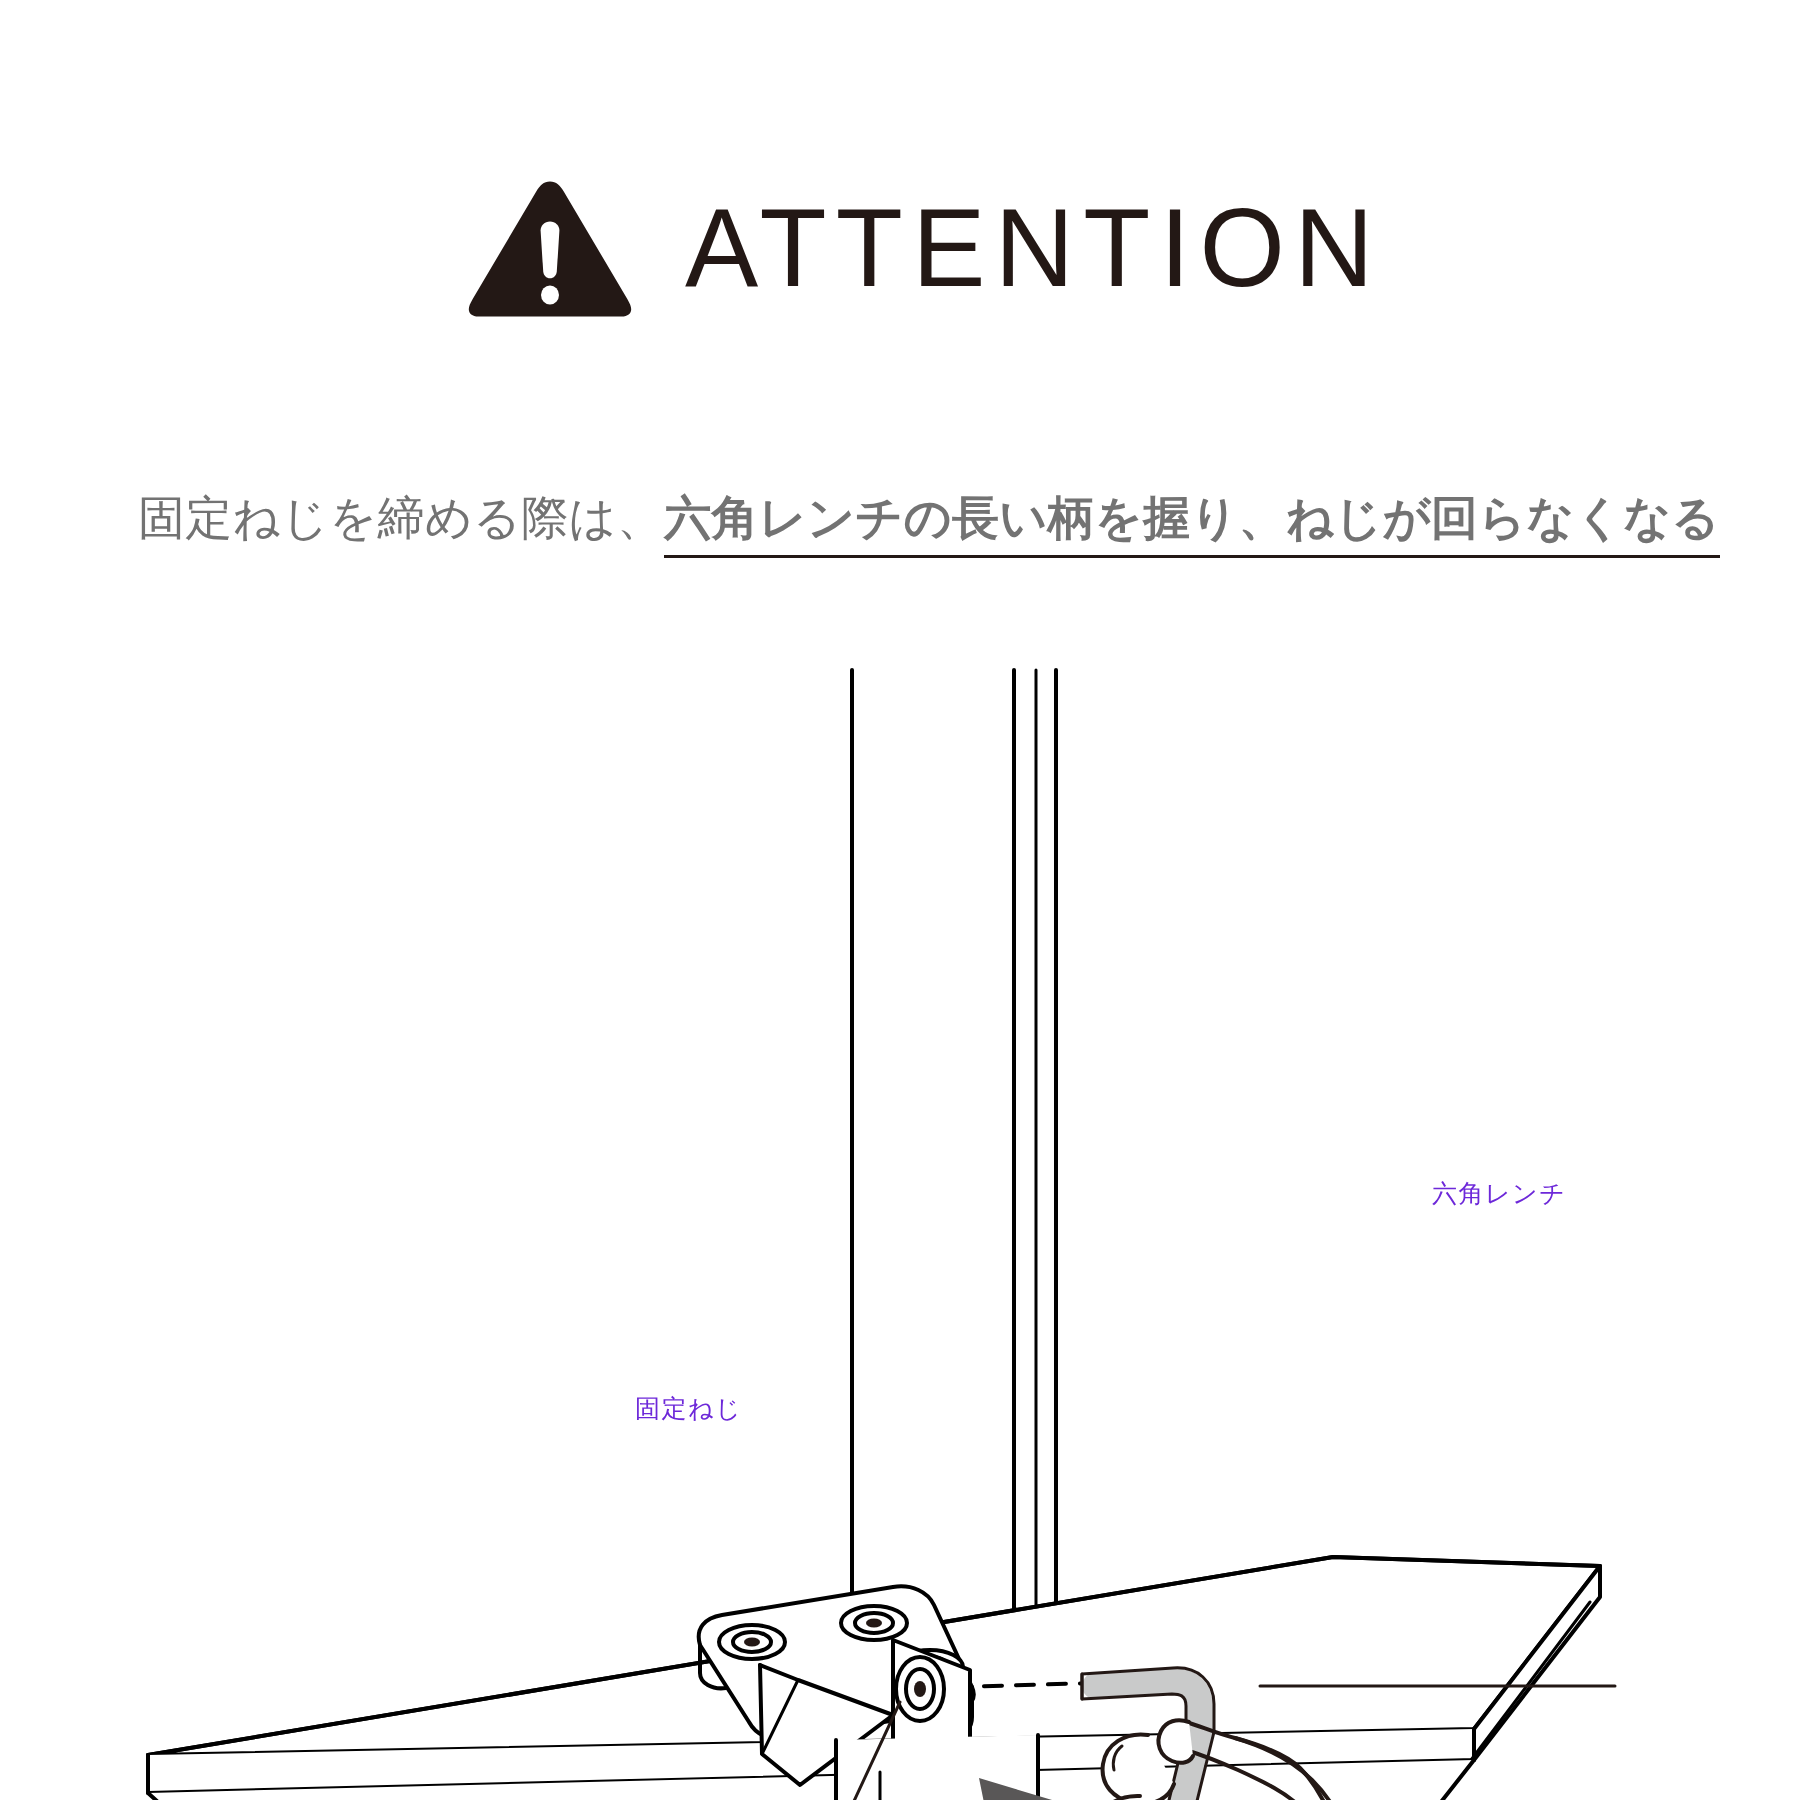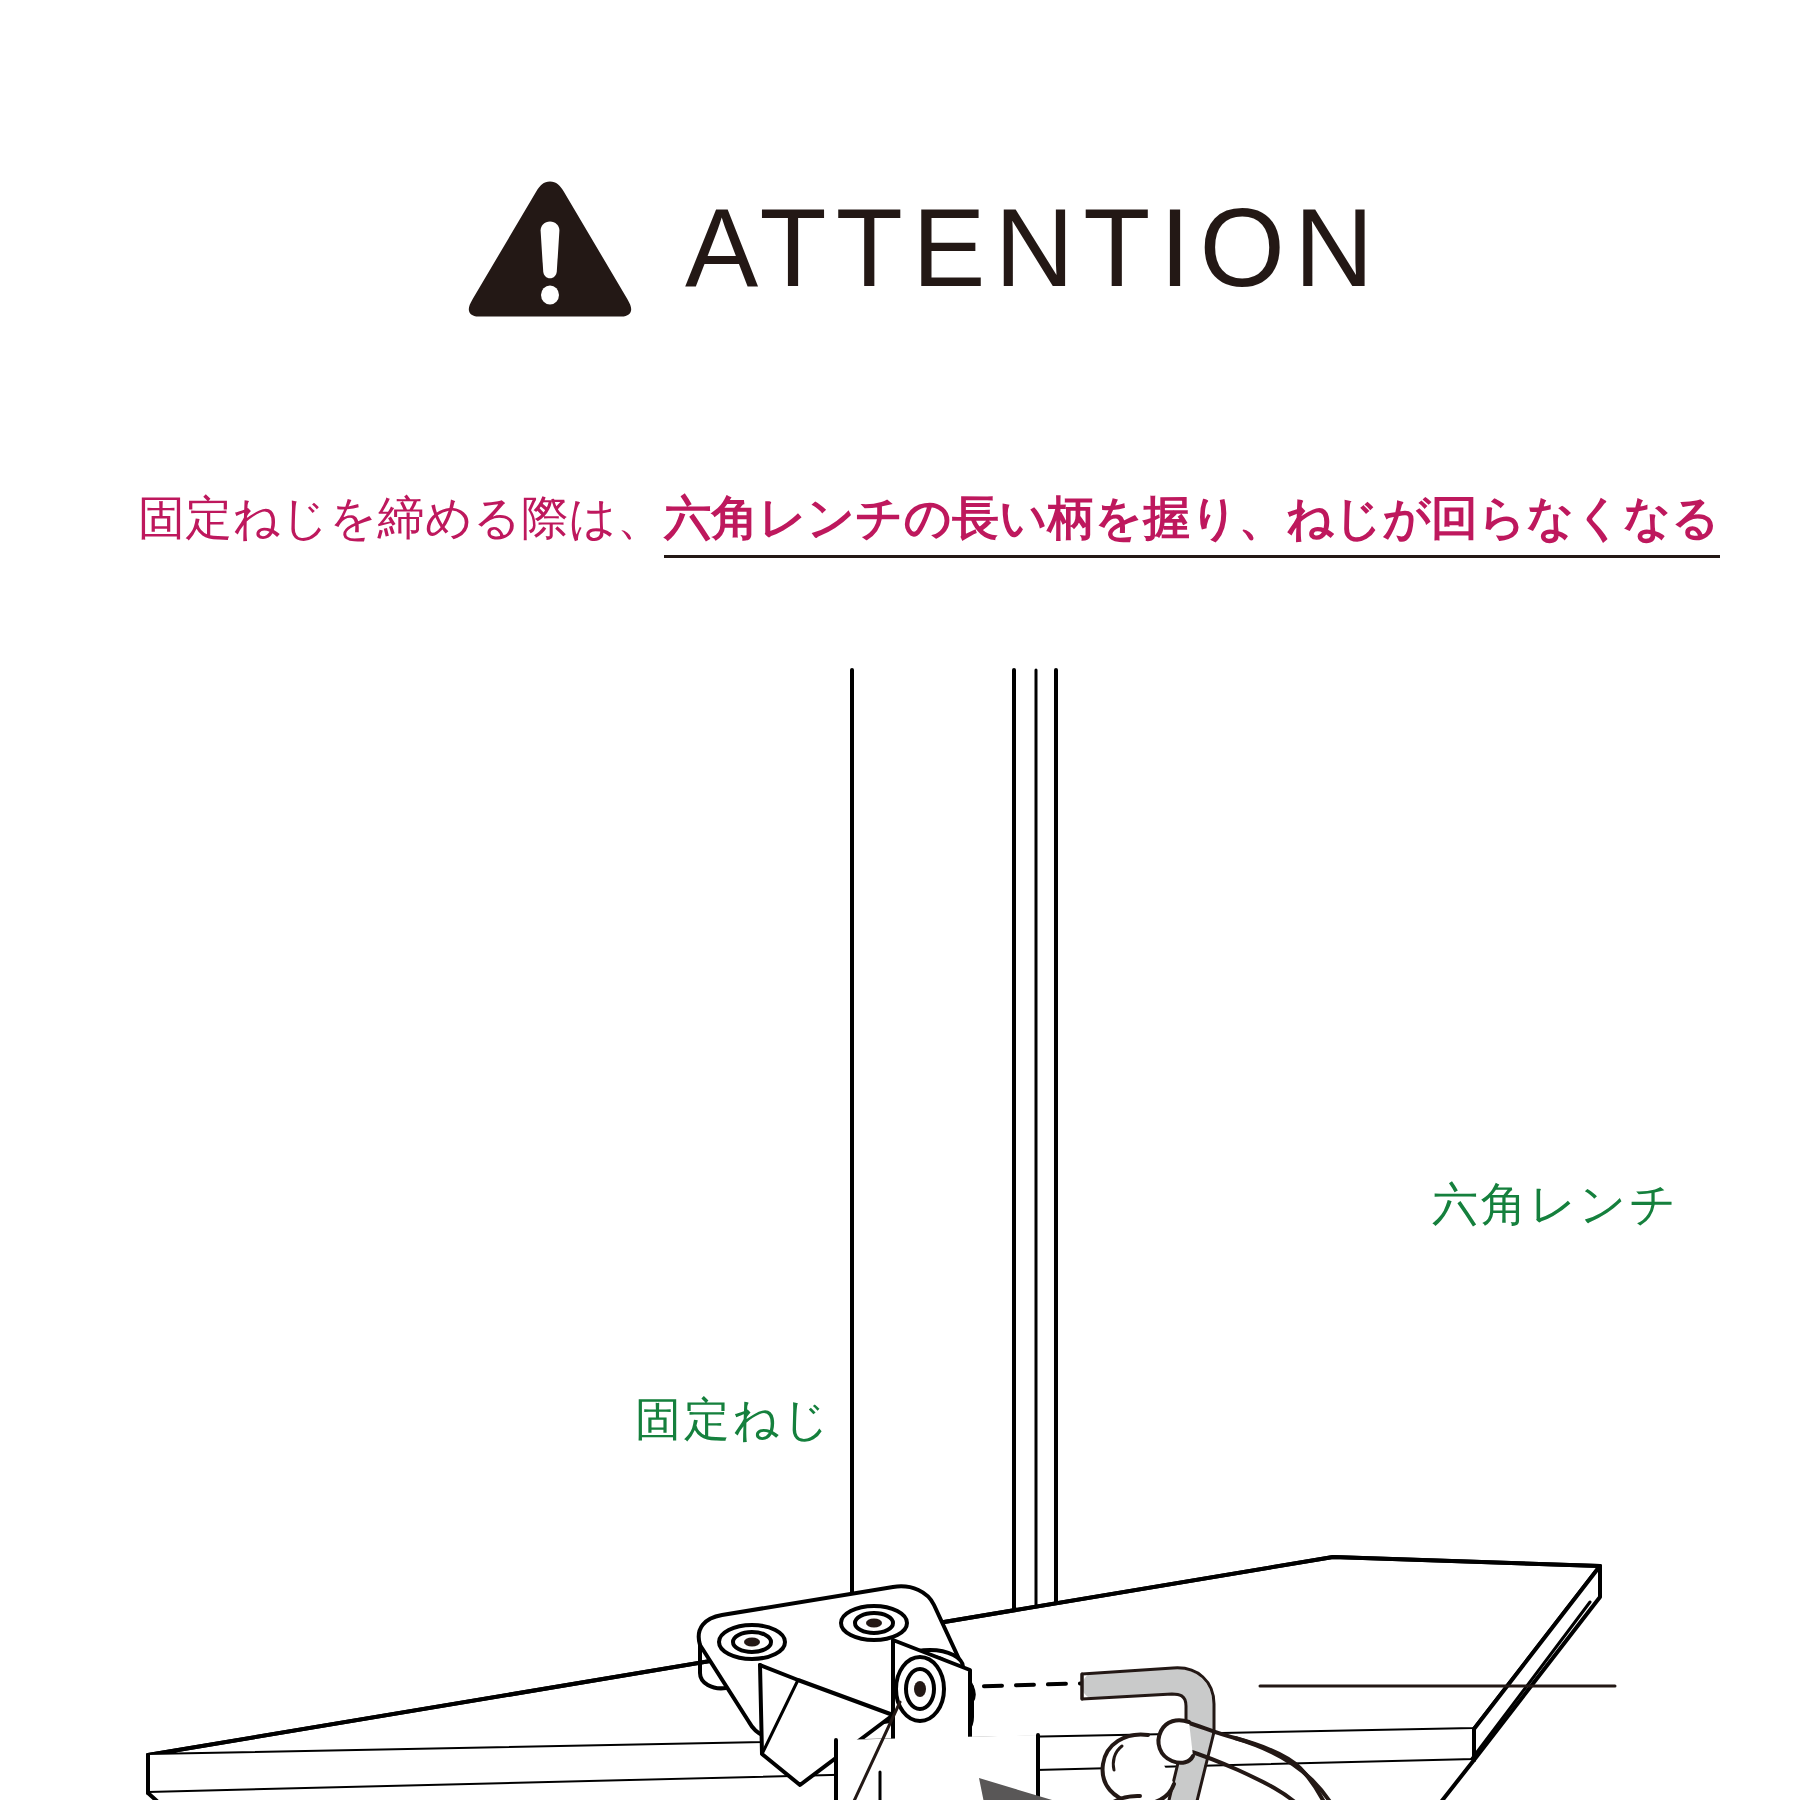--- a/index.html
+++ b/index.html
@@ -48,21 +48,21 @@
   }
 
   
   .body-copy {
     position: absolute;
     left: 138px;
     top: 474px;
     width: 1540px;
     font-size: 47px;
     line-height: 88px;
-    color: #be185d;
+    color: #737373;
     letter-spacing: 0.005em;
     font-family: "DejaVu Sans", "Liberation Sans", sans-serif;
   }
   .body-copy .ln { display: block; white-space: nowrap; }
   .emph {
     font-weight: bold;
     border-bottom: 3px solid #231815;
     padding-bottom: 10px;
   }
 
@@ -72,23 +72,23 @@
     left: 0;
     top: 640px;
     width: 1800px;
     height: 1160px;
   }
   .illustration svg { display: block; }
 
   
   .callout {
     position: absolute;
-    font-size: 46px;
+    font-size: 25px;
     line-height: 1;
-    color: #15803d;
+    color: #6d28d9;
     letter-spacing: 0.06em;
     white-space: nowrap;
     font-family: "DejaVu Sans", "Liberation Sans", sans-serif;
   }
   #label-wrench { left: 1432px; top: 1181px; }
   #label-screw  { left: 635px;  top: 1396px; }
 </style>
 </head>
 <body>
 

